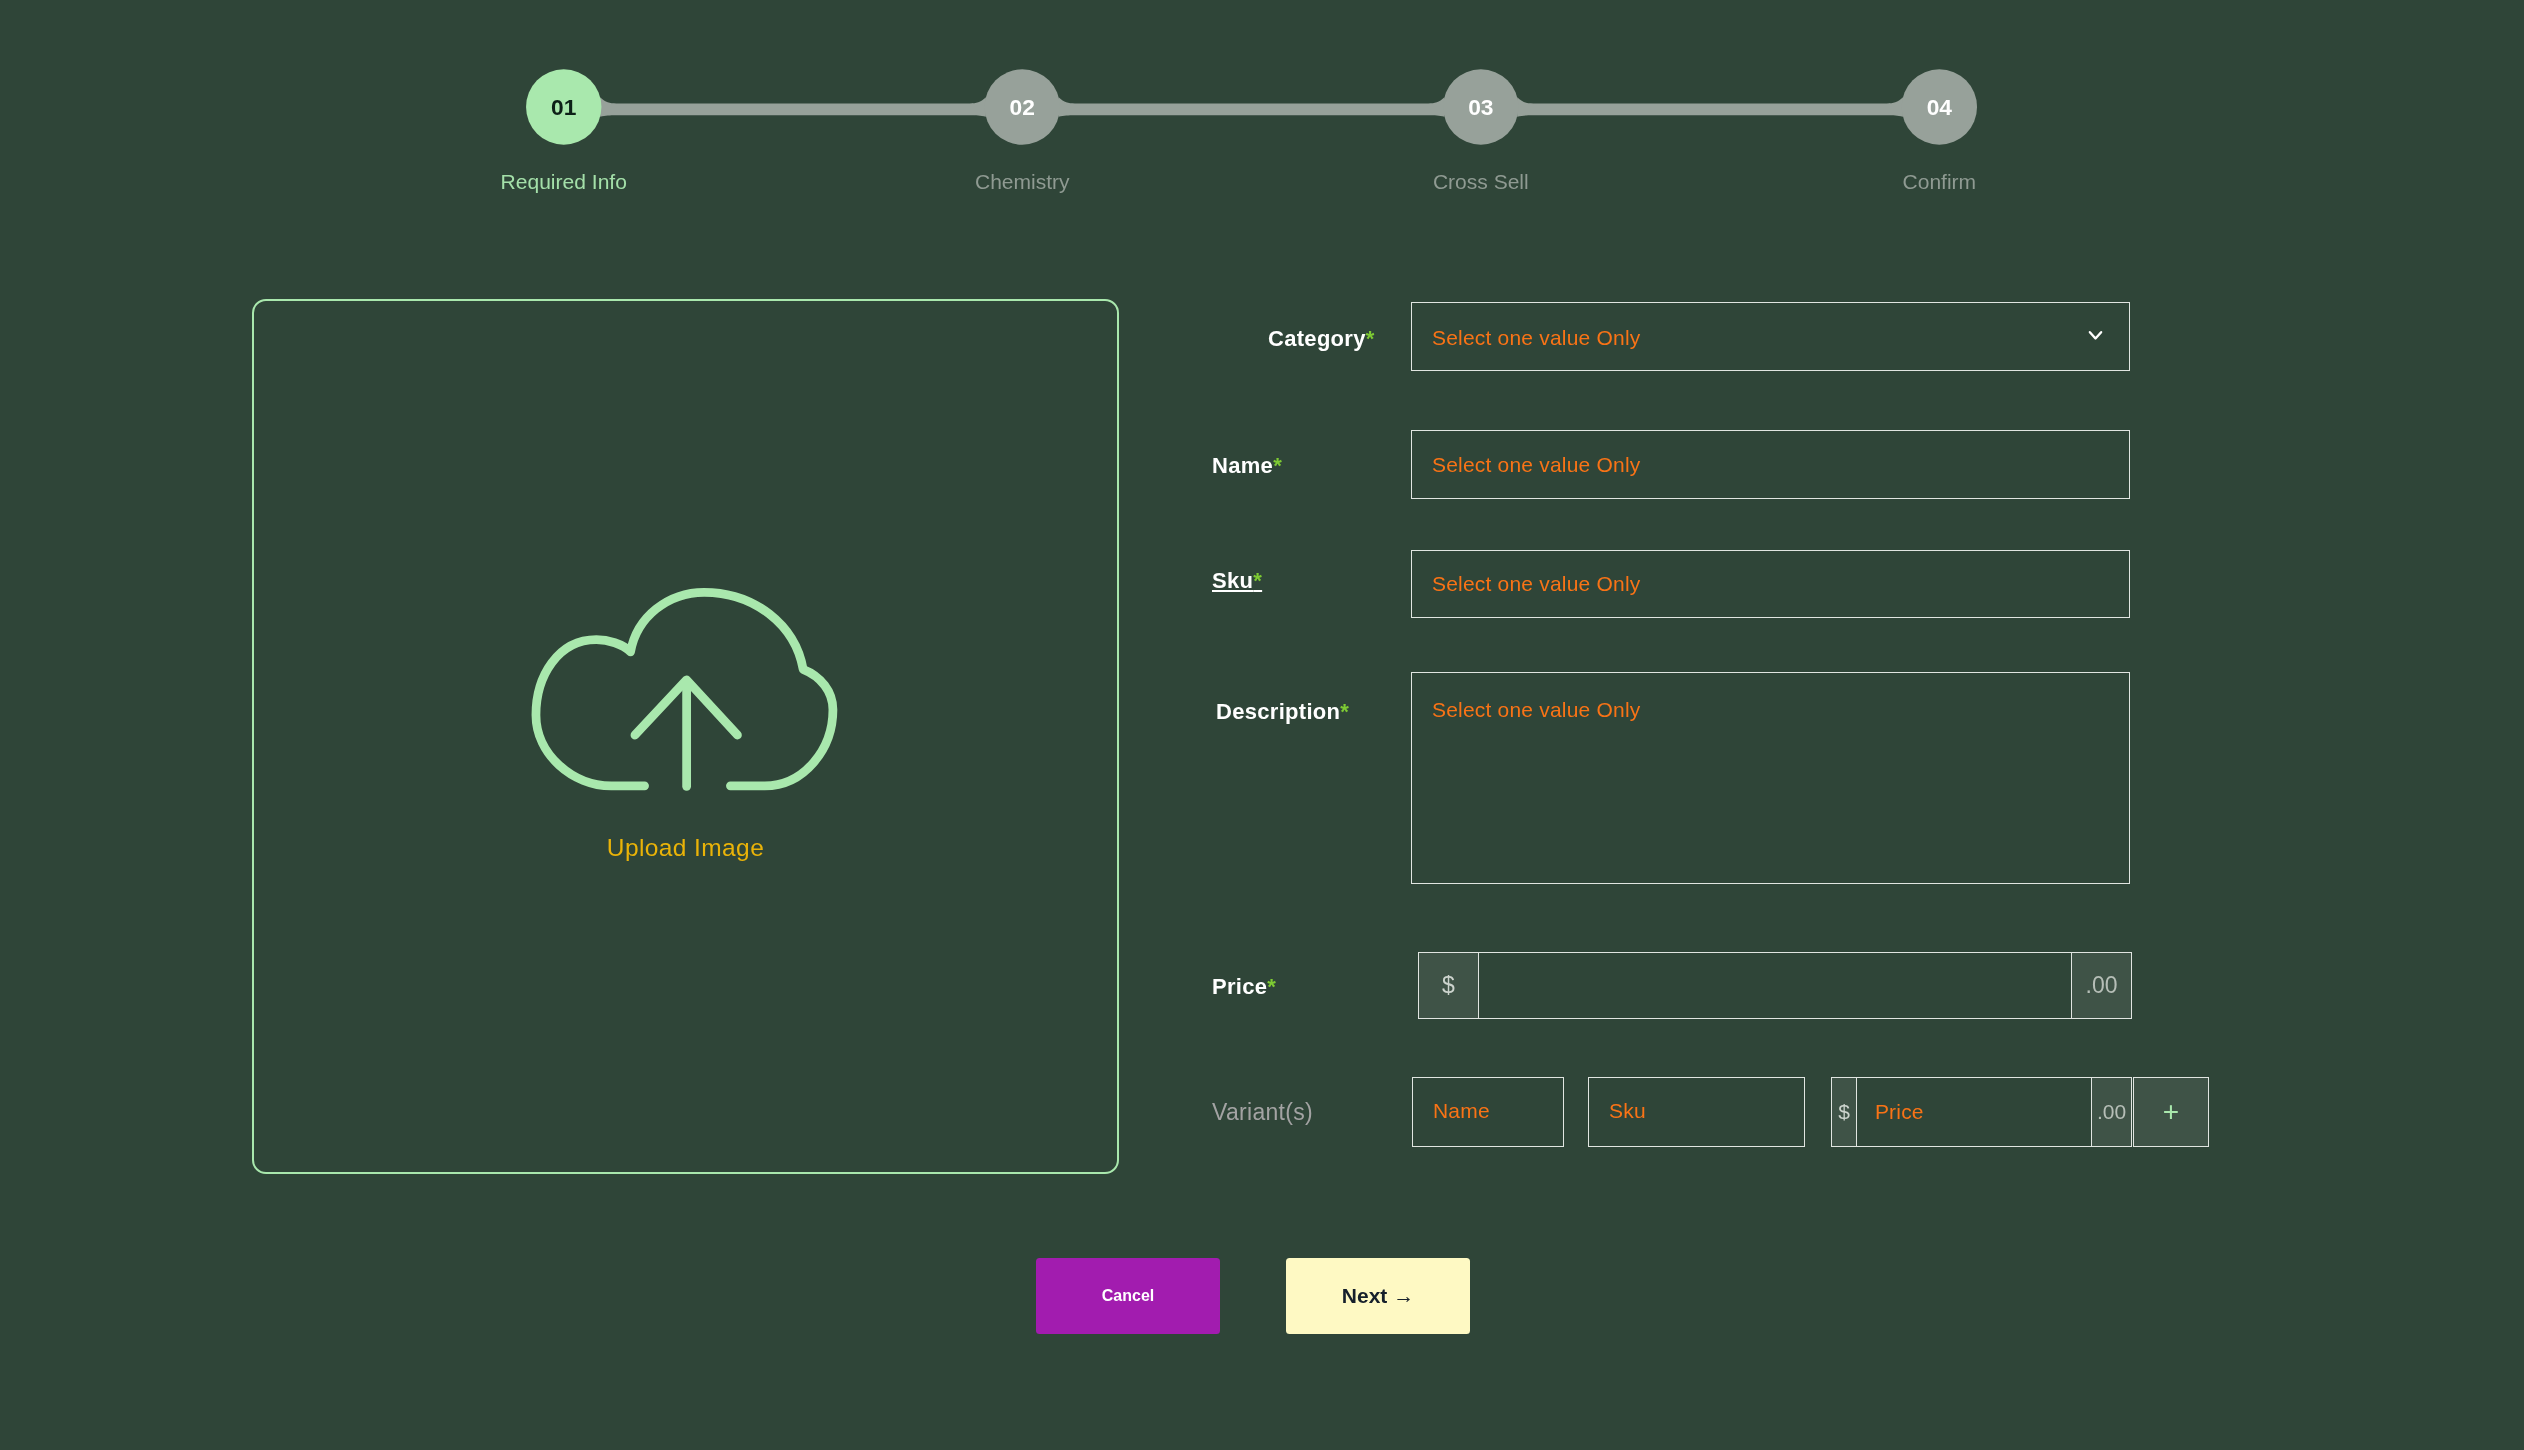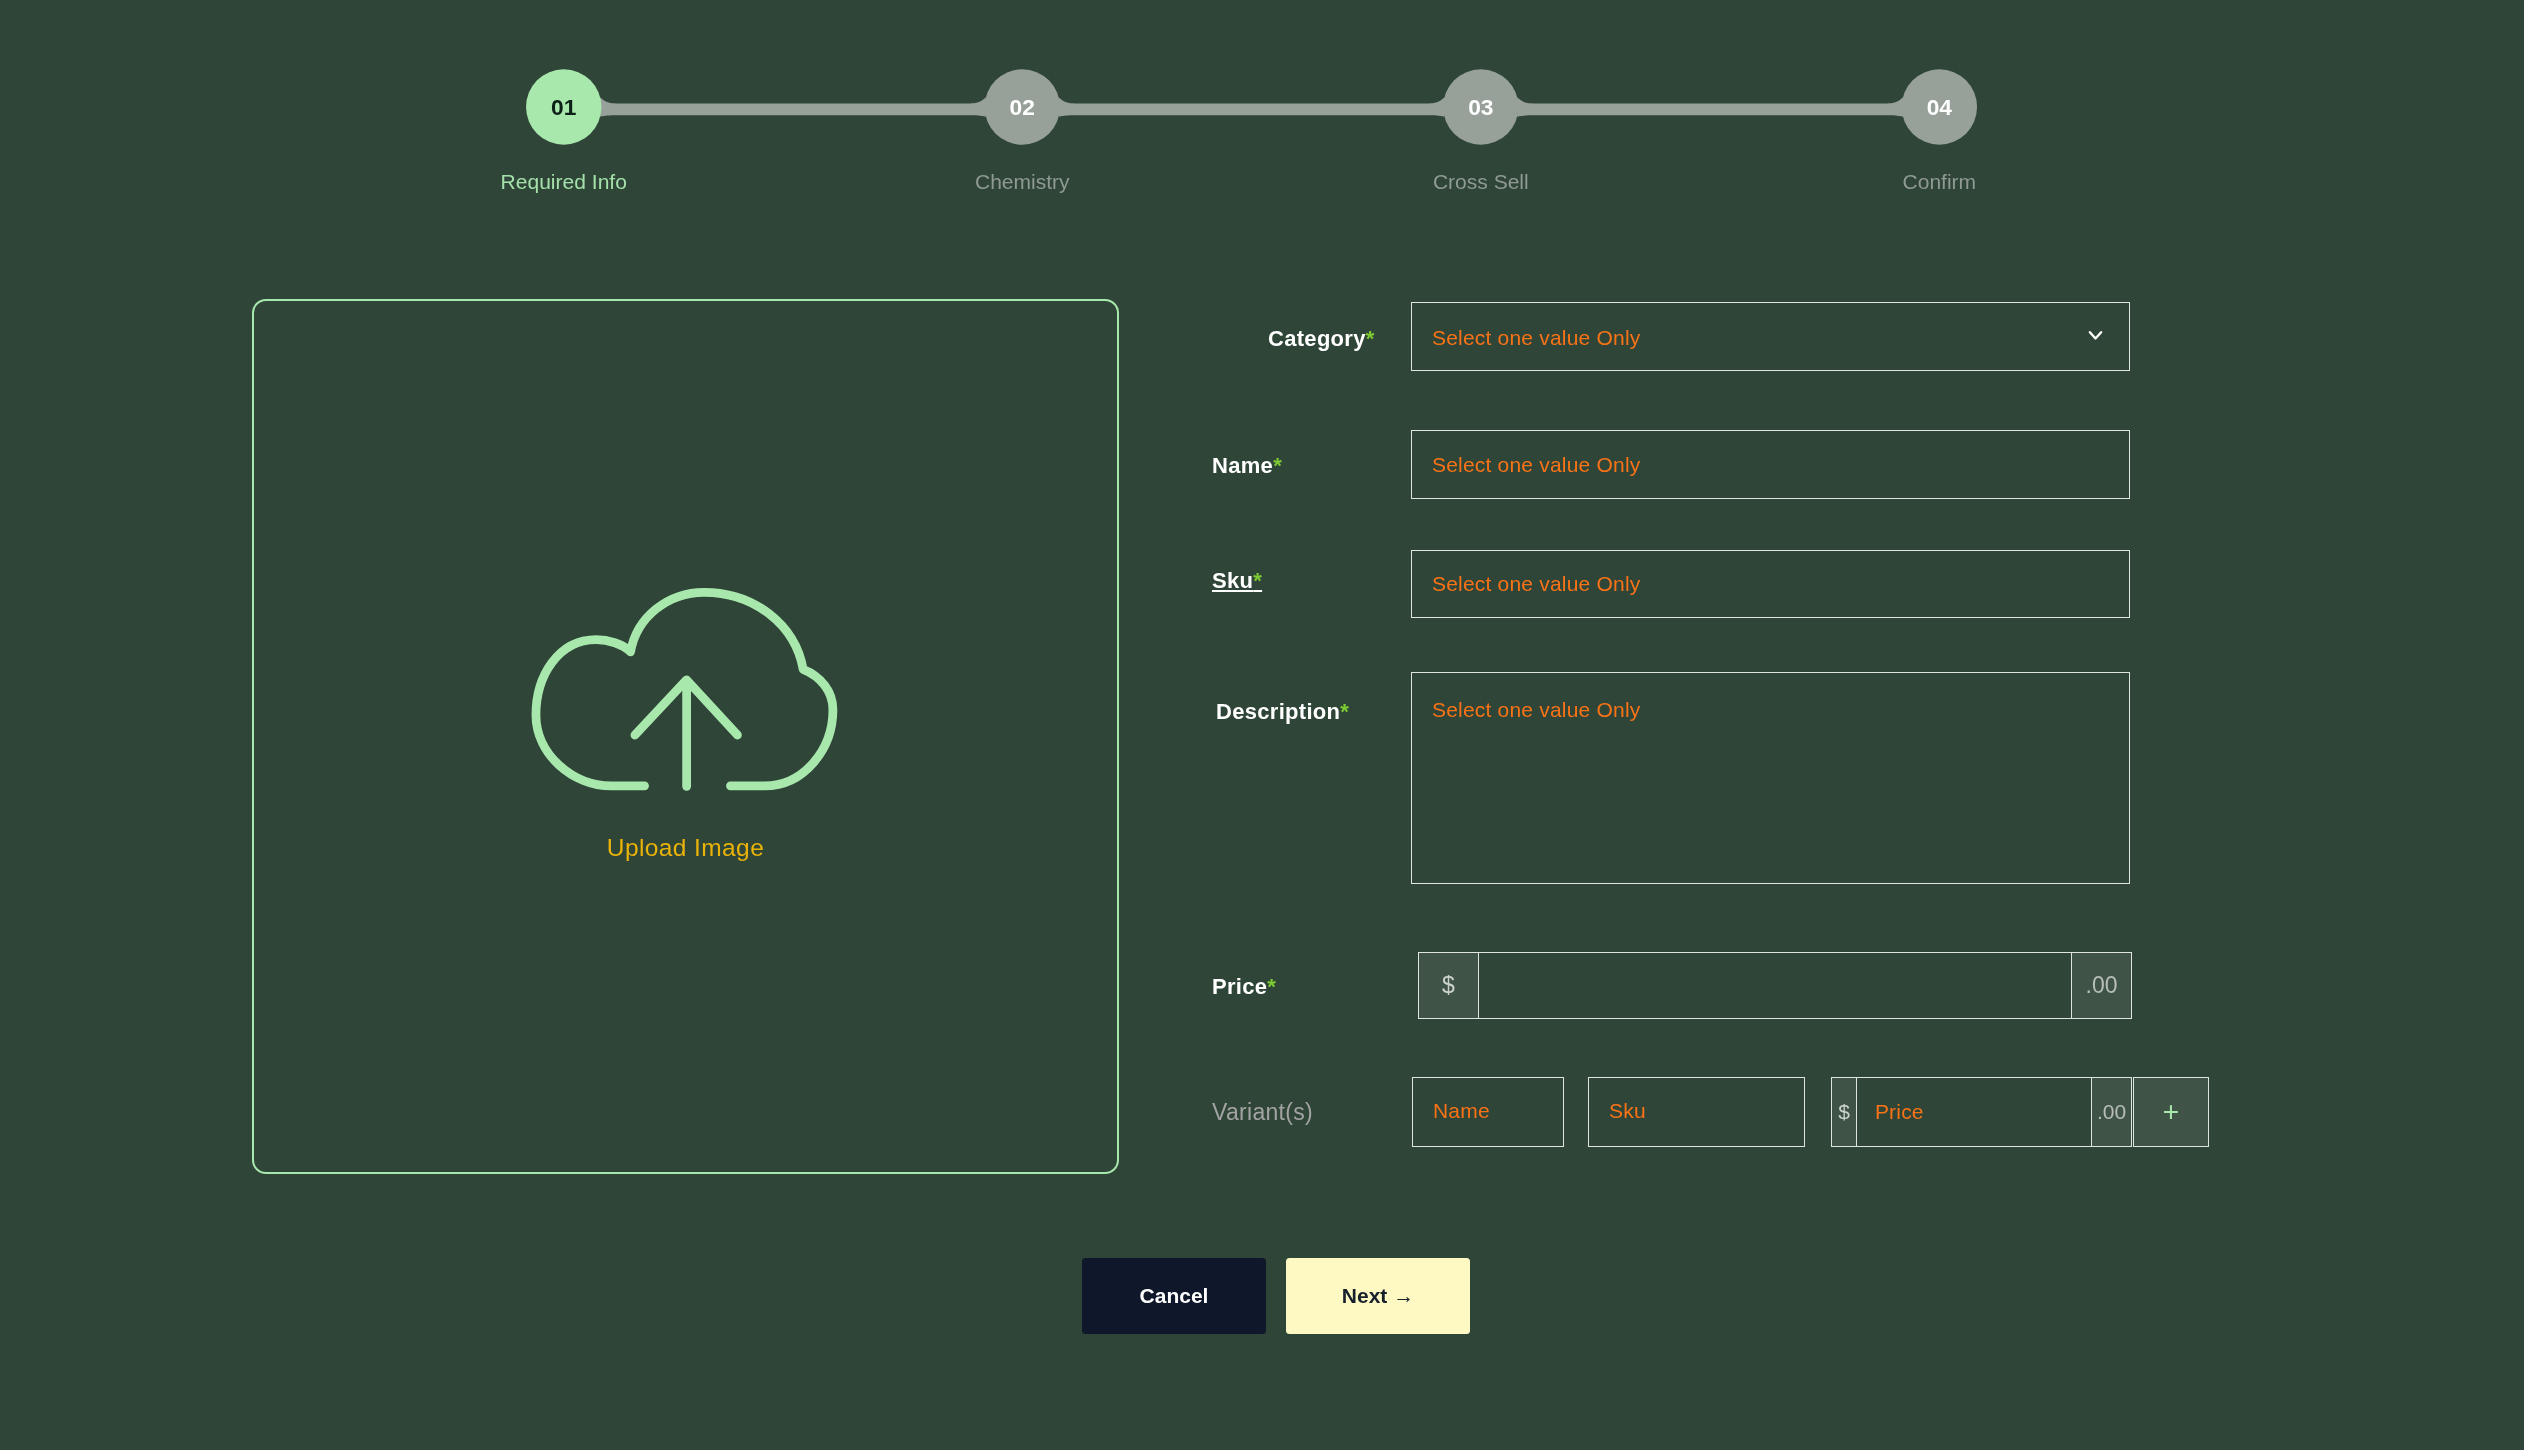--- a/index.html
+++ b/index.html
@@ -77,15 +77,15 @@
 <div class="abs ph" style="left:1609px; top:1099px;">Sku</div>
 <div class="abs" style="left:1831px; top:1077px; width:301px; height:70px; border:1.8px solid #e1e5e1; display:flex;">
   <div style="width:25.4px; background:rgba(255,255,255,0.08); border-right:1.8px solid #e1e5e1; display:flex; align-items:center; justify-content:center; color:#ccd3cd; font-size:21px;">$</div>
   <div style="flex:1; display:flex; align-items:center; padding-left:17.5px;">
       <span class="ph">Price</span>
     </div>
   <div style="width:40px; background:rgba(255,255,255,0.08); border-left:1.8px solid #e1e5e1; display:flex; align-items:center; justify-content:center; color:#b6beb7; font-size:21px;">.00</div>
 </div>
 <div class="abs" style="left:2133px; top:1077px; width:76px; height:70px; border:1.8px solid #e1e5e1; background:rgba(255,255,255,0.08); display:flex; align-items:center; justify-content:center; color:#a9e8ad; font-size:28px;">+</div>
 
-<div class="abs" style="left:1036px; top:1258px; width:184px; height:76px; background:#0f172a; border-radius:3.5px; display:flex; align-items:center; justify-content:center; color:#ffffff; font-size:21px; font-weight:600;margin-left:46px;">Cancel</div>
+<div class="abs" style="left:1036px; top:1258px; width:184px; height:76px; background:#a21caf; border-radius:3.5px; display:flex; align-items:center; justify-content:center; color:#ffffff; font-size:16px; font-weight:600;">Cancel</div>
 <div class="abs" style="left:1286px; top:1258px; width:184px; height:76px; background:#fef9c3; border-radius:3.5px; display:flex; align-items:center; justify-content:center; color:#16202b; font-size:21px; font-weight:600;">Next →</div>
 
 
 </body></html>

